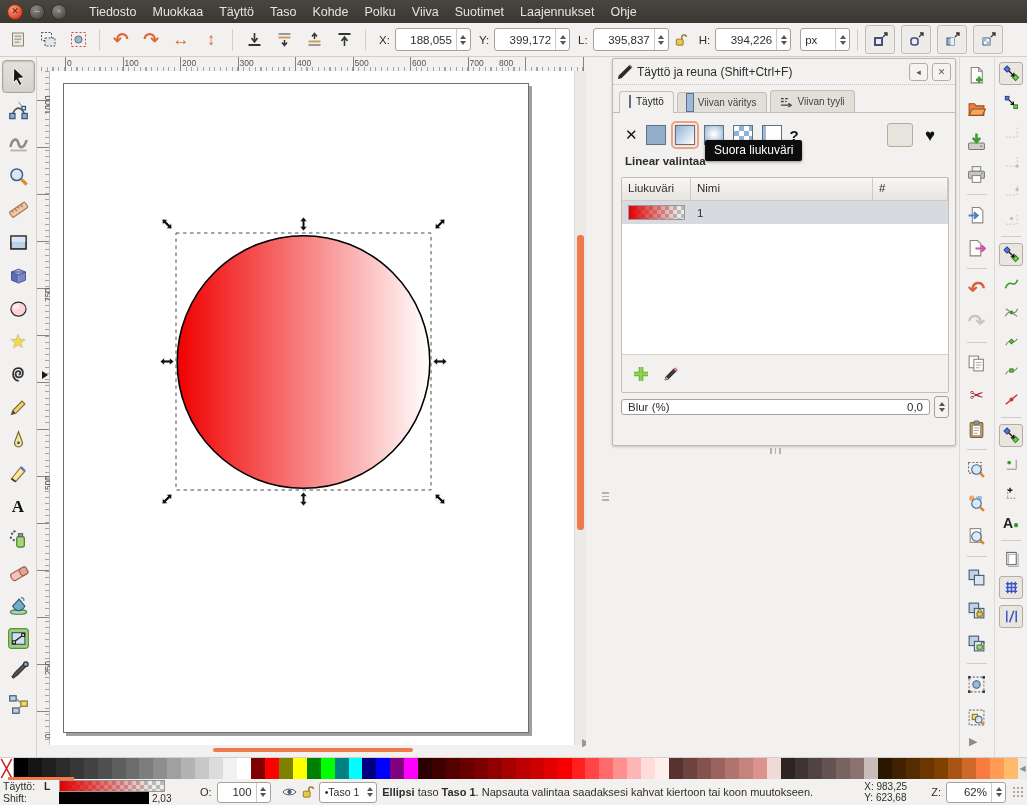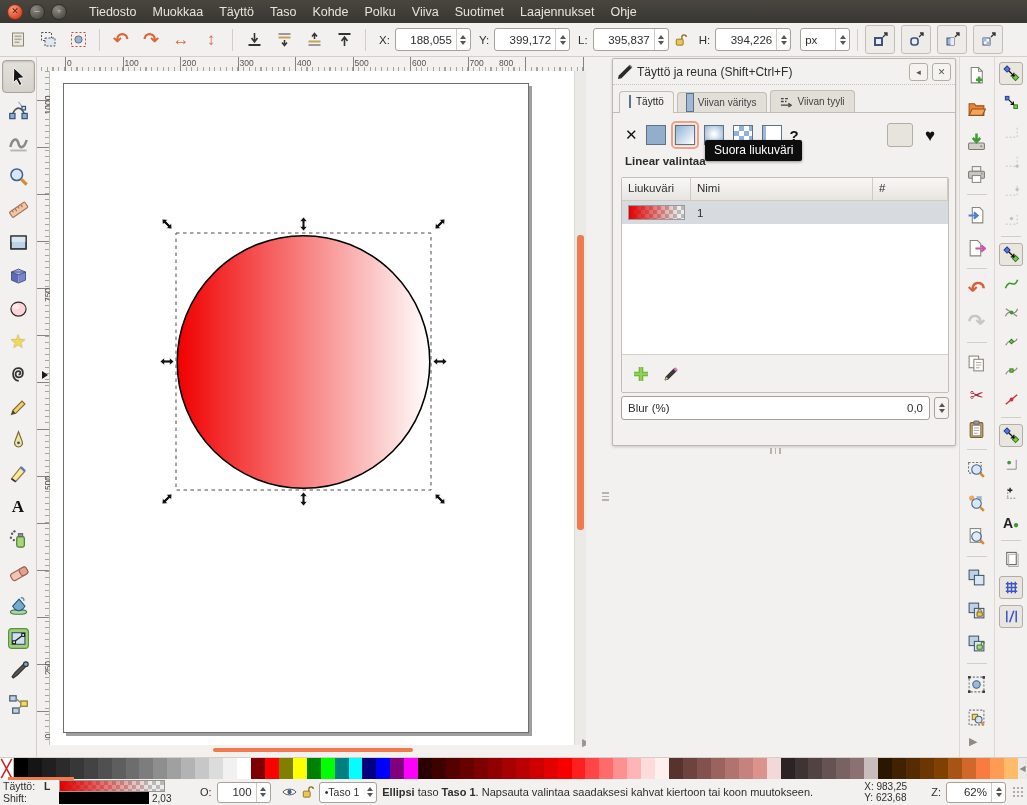--- a/index.html
+++ b/index.html
@@ -89,21 +89,21 @@
   .gt-head .c{padding:4px 6px 0;border-right:1px solid #cfcac2;box-sizing:border-box;font-size:11.5px;}
   .gt-row{display:flex;height:23px;background:#d7dbe0;align-items:center;flex:none;}
   .gt-row .c{padding:0 6px;box-sizing:border-box;font-size:11.5px;display:flex;align-items:center;height:100%;}
   .c.c0{width:69px;flex:none;}.c.c1{width:182px;flex:none;}.c.c2{flex:1;}
   .checker{background-image:conic-gradient(#b9b9b9 0 25%,#ececec 0 50%,#b9b9b9 0 75%,#ececec 0);background-size:8px 8px;}
   .grad-swatch{width:56px;height:13px;position:relative;border:1px solid #999;}
   .grad-swatch i{position:absolute;inset:0;background:linear-gradient(to right,#e20000 0%,rgba(226,0,0,0) 90%);}
   .gbtns{height:38px;background:#f2f1ef;border-top:1px solid #d5d0c9;display:flex;align-items:center;gap:12px;padding:0 10px;}
   .gbtns svg{width:19px;height:19px;}
   .slider-row{position:absolute;left:8px;display:flex;gap:4px;align-items:center;width:328px;}
-  .slider{flex:1;height:24px;border:1px solid #a7a199;border-radius:3px;background:#fff;display:flex;align-items:center;
+  .slider{flex:1;height:16px;border:1px solid #a7a199;border-radius:3px;background:#fff;display:flex;align-items:center;
     padding:0 6px;box-sizing:border-box;justify-content:space-between;font-size:11.5px;}
   .slider.orange{background:linear-gradient(#f68a5c,#ed6e3e);border-color:#b05028;color:#2d1004;}
   .dock-grip{position:absolute;left:770px;top:448px;display:flex;gap:3px;}
   .dock-grip i{width:1.5px;height:6px;background:#b7b2aa;display:block;}
   
   .cmdbar{position:absolute;left:959px;top:57px;width:34px;height:700px;background:#f2f1ef;border-left:1px solid #ddd9d3;
     display:flex;flex-direction:column;align-items:center;padding-top:5px;gap:7px;box-sizing:border-box;}
   .cmd{width:26px;height:26px;display:flex;align-items:center;justify-content:center;}
   .cmd svg{width:19px;height:19px;}
   .cmd.disabled{opacity:.4;}

